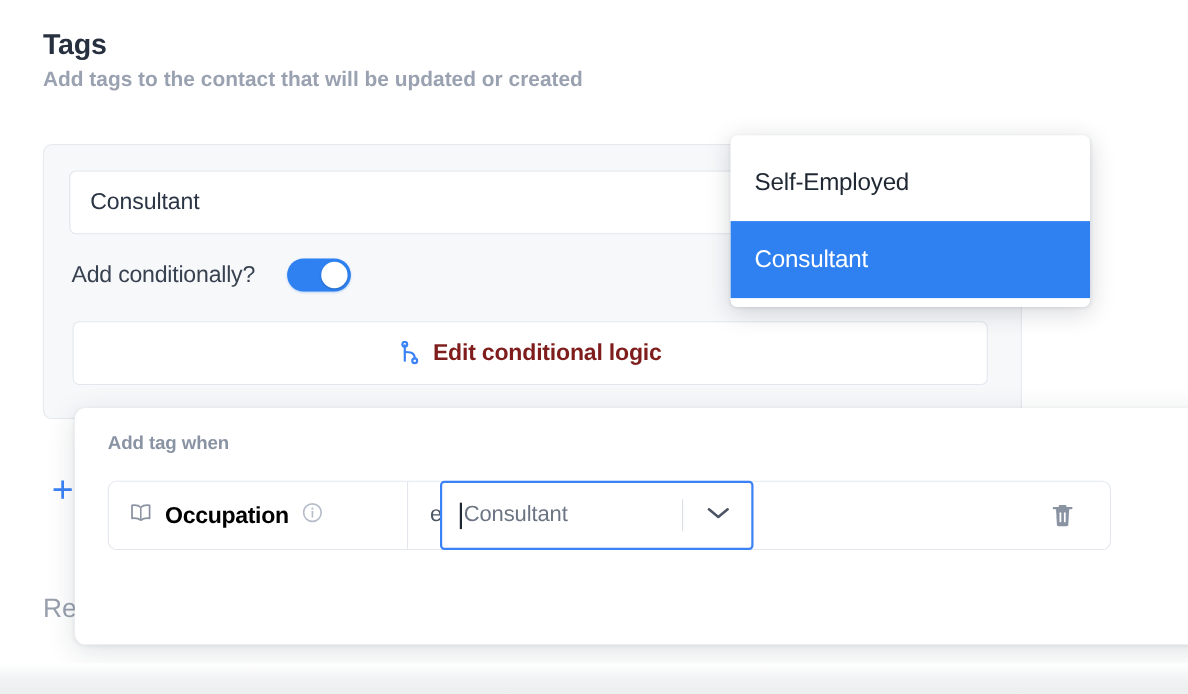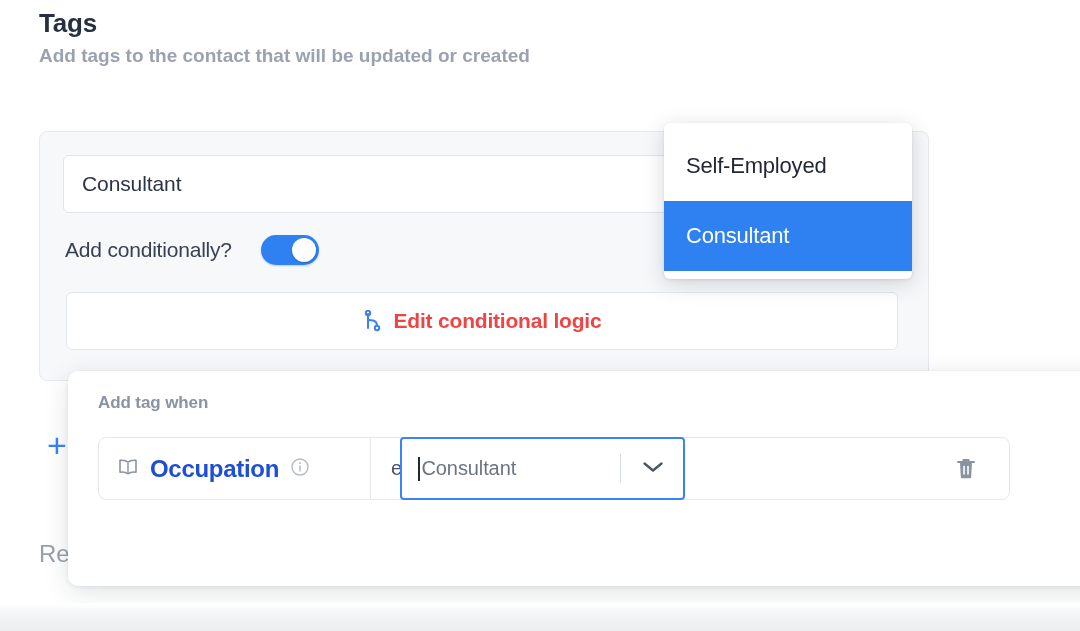--- a/index.html
+++ b/index.html
@@ -28,21 +28,21 @@
     right: 0;
     bottom: 0;
     height: 28px;
     background: linear-gradient(to bottom, #ffffff 0%, #f1f2f4 55%, #eceef0 100%);
   }
 
   
   .section-head {
     position: absolute;
     left: 39px;
-    top: 7px;
+    top: 24px;
     width: 800px;
   }
   .section-title {
     font-size: 26px;
     font-weight: bold;
     color: #27303f;
     letter-spacing: -0.2px;
     line-height: 32px;
     margin: 0;
   }
@@ -129,21 +129,21 @@
     box-sizing: border-box;
     display: flex;
     align-items: center;
     justify-content: center;
     gap: 11px;
     cursor: pointer;
   }
   .edit-logic-btn .label {
     font-size: 21px;
     font-weight: bold;
-    color: #ef4444;
+    color: #7f1d1d;
     letter-spacing: -0.2px;
   }
   .branch-icon svg { display: block; }
 
   
   .plus-standalone {
     position: absolute;
     left: 42px;
     top: 430px;
     width: 30px;
@@ -202,23 +202,23 @@
   .cell-field {
     width: 272px;
     display: flex;
     align-items: center;
     gap: 11px;
     padding-left: 18px;
     border-right: 1px solid #e4e8ee;
     box-sizing: border-box;
   }
   .cell-field .fname {
-    font-size: 24px;
+    font-size: 21px;
     font-weight: bold;
-    color: #1d4ed8;
+    color: #000000;
     letter-spacing: -0.3px;
   }
 
   .cell-op {
     width: 285px;
     display: flex;
     align-items: center;
     padding-left: 20px;
     box-sizing: border-box;
     position: relative;
@@ -317,21 +317,21 @@
     color: #9aa2b1;
     cursor: pointer;
     margin-right: 0;
   }
 
   
   .dropdown {
     position: absolute;
     left: 664px;
     top: 123px;
-    width: 248px;
+    width: 327px;
     background: #ffffff;
     border-radius: 6px;
     box-shadow: 0 5px 22px rgba(22,32,50,0.17), 0 1px 3px rgba(22,32,50,0.10);
     padding: 8px 0 8px 0;
     box-sizing: border-box;
     overflow: hidden;
   }
   .dd-item {
     height: 70px;
     display: flex;

